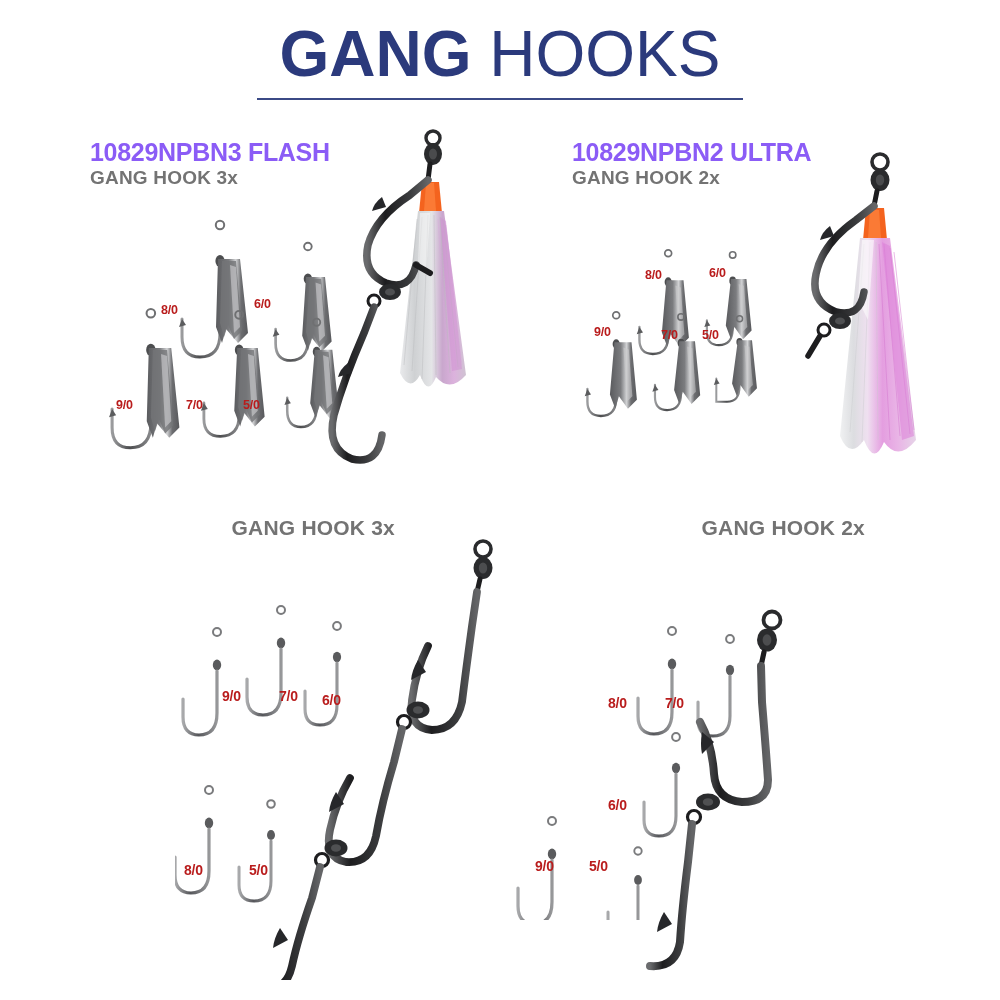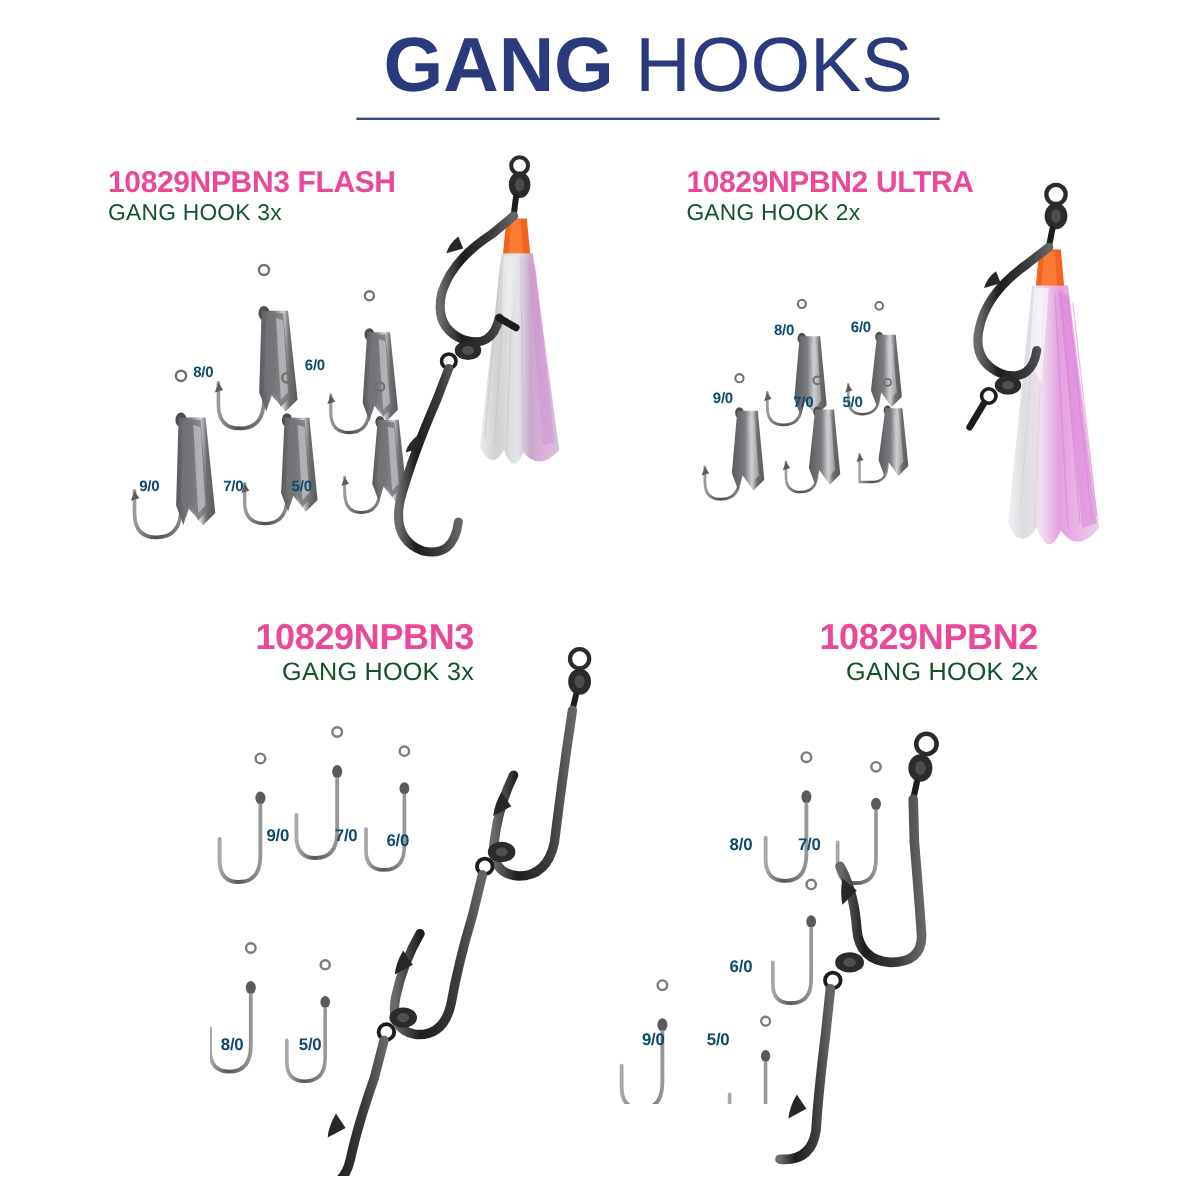--- a/index.html
+++ b/index.html
@@ -18,21 +18,20 @@
     background: #ffffff;
     overflow: hidden;
   }
 
   
   .header {
     position: absolute;
     left: 0; top: 0;
     width: 876px;
     height: 112px;
-    margin-left: 40px;
   }
   .title {
     position: absolute;
     left: 0; top: 22px;
     width: 1000px;
     text-align: center;
     font-size: 64px;
     line-height: 64px;
     letter-spacing: 0px;
     color: #2b3a7c;
@@ -60,44 +59,44 @@
   }
   .panel-head {
     position: absolute;
     white-space: nowrap;
   }
   .panel-head.right { text-align: right; }
   .panel-code {
     font-size: 25px;
     line-height: 28px;
     font-weight: 700;
-    color: #ec4899;
+    color: #8b5cf6;
     letter-spacing: -0.3px;
   }
   .panel-code.big {
     font-size: 30px;
     line-height: 33px;
   }
   .panel-sub {
     font-size: 19px;
     line-height: 23px;
-    font-weight: 400;
-    color: #14532d;
+    font-weight: 700;
+    color: #737373;
     letter-spacing: 0.2px;
   }
   .panel-sub.big { font-size: 21px; line-height: 25px; }
 
   .art {
     position: absolute;
   }
   .size-label {
     position: absolute;
     font-size: 12.5px;
     font-weight: 700;
-    color: #0c4a6e;
+    color: #b91c1c;
     letter-spacing: -0.2px;
     white-space: nowrap;
   }
   .size-label.lg {
     font-size: 14px;
   }
 
   
   .watermark {
     position: absolute;
@@ -380,21 +379,20 @@
   <div>
     <div class="size-label" style="left:645px; top:268px;">8/0</div>
     <div class="size-label" style="left:709px; top:266px;">6/0</div>
     <div class="size-label" style="left:594px; top:325px;">9/0</div>
     <div class="size-label" style="left:661px; top:328px;">7/0</div>
     <div class="size-label" style="left:702px; top:328px;">5/0</div>
   </div>
 
   <div class="panel" style="left:65px; top:515px; width:330px;">
     <div class="panel-head right" style="left:0; top:0; width:330px;">
-      <div class="panel-code big">10829NPBN3</div>
       <div class="panel-sub big">GANG HOOK 3x</div>
     </div>
   </div>
 
   <div class="art" style="left:175px; top:585px; width:290px; height:330px;">
     <svg width="290" height="330" viewBox="0 0 290 330">
       <defs>
         <linearGradient id="lgSteel2" x1="0" y1="0" x2="1" y2="0">
           <stop offset="0%" stop-color="#a9aaac"></stop>
           <stop offset="45%" stop-color="#55565a"></stop>
@@ -466,21 +464,20 @@
   <div>
     <div class="size-label lg" style="left:222px; top:688px;">9/0</div>
     <div class="size-label lg" style="left:279px; top:688px;">7/0</div>
     <div class="size-label lg" style="left:322px; top:692px;">6/0</div>
     <div class="size-label lg" style="left:184px; top:862px;">8/0</div>
     <div class="size-label lg" style="left:249px; top:862px;">5/0</div>
   </div>
 
   <div class="panel" style="left:530px; top:515px; width:335px;">
     <div class="panel-head right" style="left:0; top:0; width:335px;">
-      <div class="panel-code big">10829NPBN2</div>
       <div class="panel-sub big">GANG HOOK 2x</div>
     </div>
   </div>
 
   <div class="art" style="left:510px; top:600px; width:250px; height:320px;">
     <svg width="250" height="320" viewBox="0 0 250 320">
 
       <g transform="translate(128,22)">
         <circle cx="34" cy="9" r="4" fill="none" stroke="#7a7b7d" stroke-width="2"></circle>
         <path d="M34 13 L34 36" stroke="url(#lgSteel2)" stroke-width="2.6"></path>

